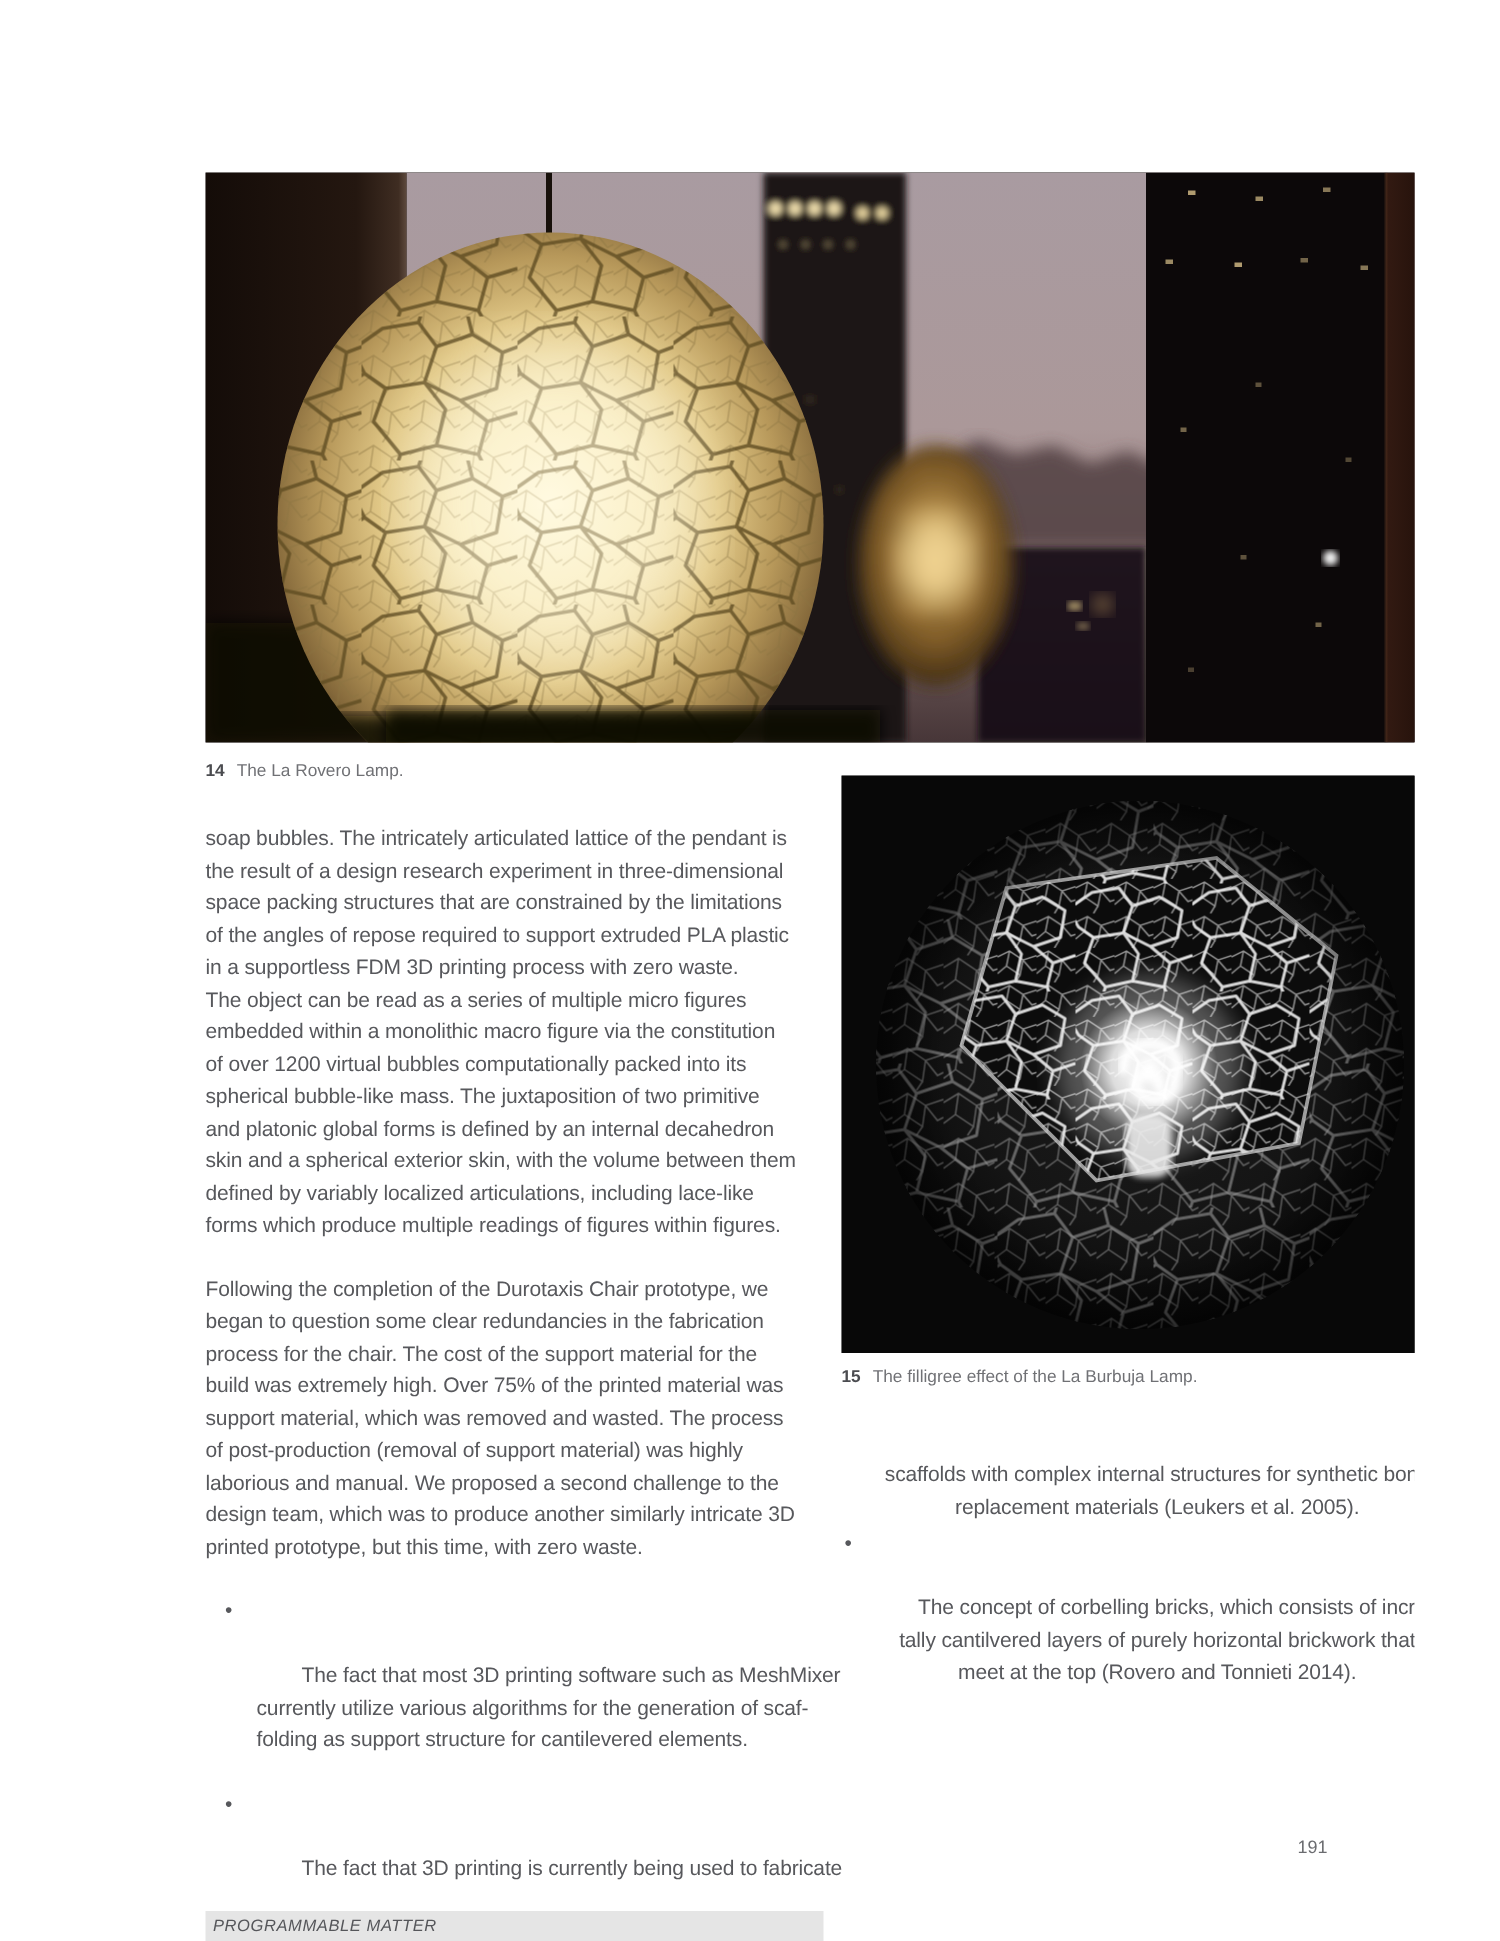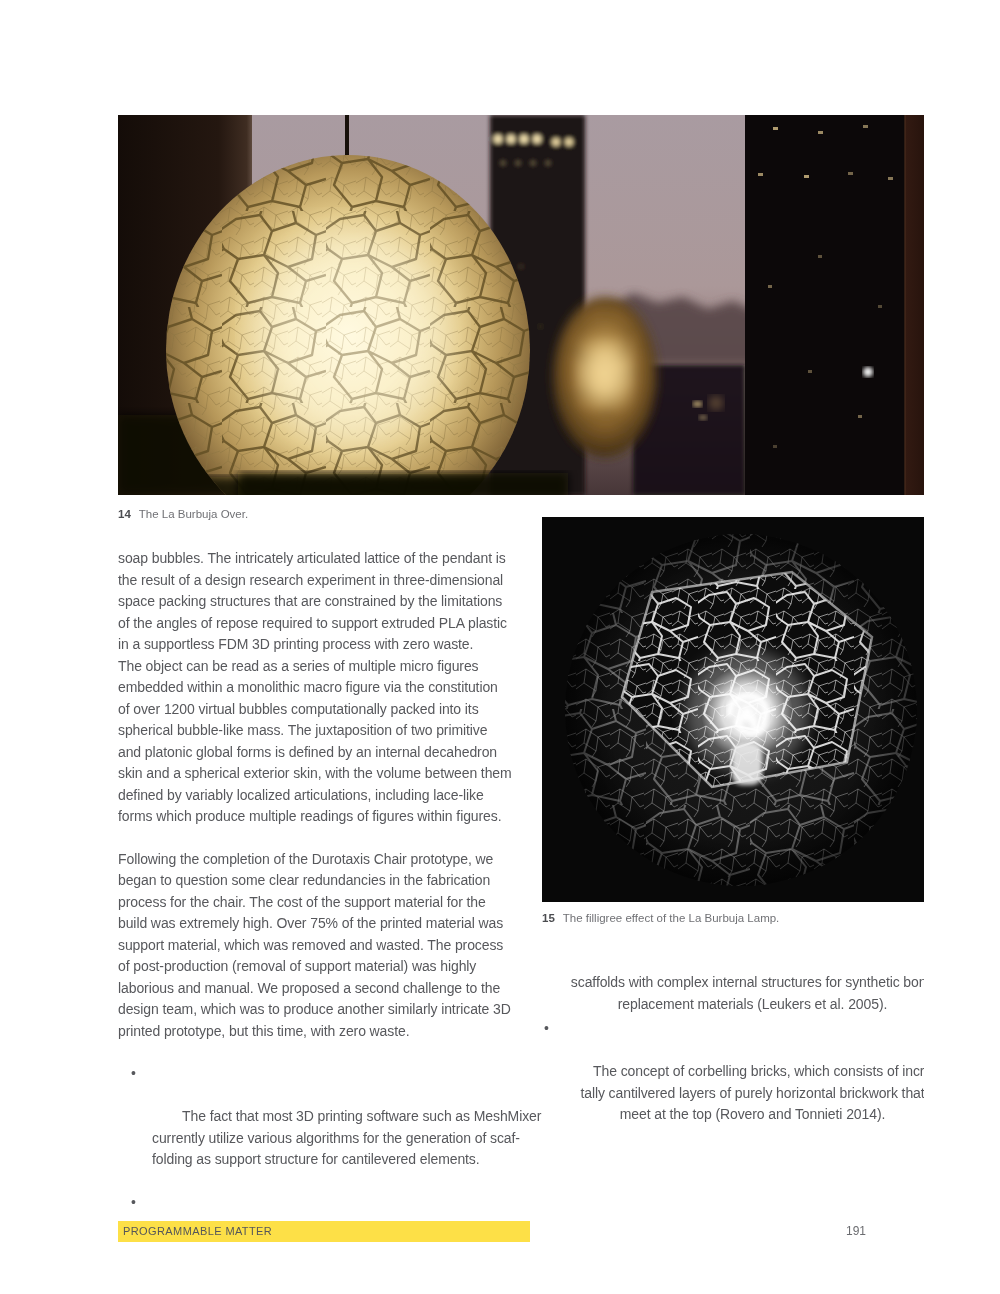--- a/index.html
+++ b/index.html
@@ -1,18 +1,18 @@
 <!DOCTYPE html>
 <html><head>
 <meta charset="utf-8">
 <style>
   html,body { margin:0; padding:0; background:#ffffff; }
   .page {
     position:relative; width:924px; height:1294px; background:#ffffff;
-    font-family:"Liberation Sans", sans-serif; overflow:hidden;
+    font-family:"Liberation Sans", sans-serif; overflow:hidden;margin-left:19px;
   }
   
   .photo-top { position:absolute; left:118px; top:115px; width:824px; height:380px; overflow:hidden; background:#181210; }
   .photo-side { position:absolute; left:542px; top:517px; width:399px; height:385px; overflow:hidden; background:#080808; }
   .photo-top svg, .photo-side svg { display:block; }
   
   .caption { position:absolute; display:flex; gap:8px; align-items:baseline;
     font-size:11.5px; color:#707175; white-space:pre; }
   .caption .num { font-weight:bold; color:#4b4c50; }
   .cap-14 { left:118px; top:508px; }
@@ -25,21 +25,21 @@
   .col ul { list-style:none; margin:21px 0 0 0; padding:0; }
   .col-right ul { margin-top:3px; margin-bottom:21px; }
   .col li { position:relative; white-space:pre; }
   .col-left  li { padding-left:34px; }
   .col-right li { padding-left:21px; }
   .col li .bullet { position:absolute; top:0; }
   .col-left  li .bullet { left:13px; }
   .col-right li .bullet { left:2px; }
   .cont { white-space:pre; padding-left:21px; }
   
-  .footer-bar { position:absolute; left:118px; top:1221px; width:412px; height:21px; background:#fde047; }
+  .footer-bar { position:absolute; left:118px; top:1274px; width:412px; height:21px; background:#e5e5e5;font-style:italic; }
   .footer-bar span { display:inline-block; padding-left:5px; line-height:21px; font-size:11px;
     letter-spacing:0.4px; color:#55565a; white-space:pre; }
   .footer-logo { position:absolute; left:546px; top:1221px; height:21px; display:flex; align-items:center; gap:7px; }
   .logo-block { font-family:"DejaVu Sans Mono", monospace; font-weight:700; font-size:13.5px;
     letter-spacing:1px; color:#121212; display:inline-block; transform:scaleY(0.88); }
   .logo-slash { font-weight:700; font-style:italic; font-size:13px; color:#121212; letter-spacing:1px; }
   .conf { font-size:11.5px; letter-spacing:0.5px; color:#4f5054; white-space:pre; }
   .page-num { position:absolute; right:58px; top:1221px; line-height:21px; font-size:12px; color:#6b6c70; }
 </style>
 </head>
@@ -172,21 +172,21 @@
         <ellipse cx="235" cy="222" rx="98" ry="108" fill="#fff8da" opacity="0.5" filter="url(#f18)"></ellipse>
         <rect x="40" y="362" width="380" height="30" fill="#0d0903" opacity="0.85" filter="url(#f5)"></rect>
       </g>
 
       <rect x="120" y="358" width="330" height="26" fill="#0b0704" opacity="0.9" filter="url(#f5)"></rect>
     </svg>
   </div>
 
   <div class="caption cap-14">
     <span class="num">14</span>
-    <span>The La Burbuja Over.</span>
+    <span>The La Rovero Lamp.</span>
   </div>
 
   <div class="col col-left">
     <p>soap bubbles. The intricately articulated lattice of the pendant is
 the result of a design research experiment in three-dimensional
 space packing structures that are constrained by the limitations
 of the angles of repose required to support extruded PLA plastic
 in a supportless FDM 3D printing process with zero waste.
 The object can be read as a series of multiple micro figures
 embedded within a monolithic macro figure via the constitution
@@ -207,20 +207,21 @@
 printed prototype, but this time, with zero waste.</p>
     <ul>
       <li>
         <span class="bullet">•</span>
         <span>The fact that most 3D printing software such as MeshMixer
 currently utilize various algorithms for the generation of scaf-
 folding as support structure for cantilevered elements.</span>
       </li>
       <li>
         <span class="bullet">•</span>
+        <span>The fact that 3D printing is currently being used to fabricate</span>
       </li>
     </ul>
   </div>
 
   <div class="photo-side">
     <svg width="399" height="385" viewBox="0 0 399 385">
       <defs>
         <radialGradient id="bwGrad" cx="0.5" cy="0.48" r="0.55">
           <stop offset="0" stop-color="#1c1c1c"></stop>
             <stop offset="0.6" stop-color="#151515"></stop>

